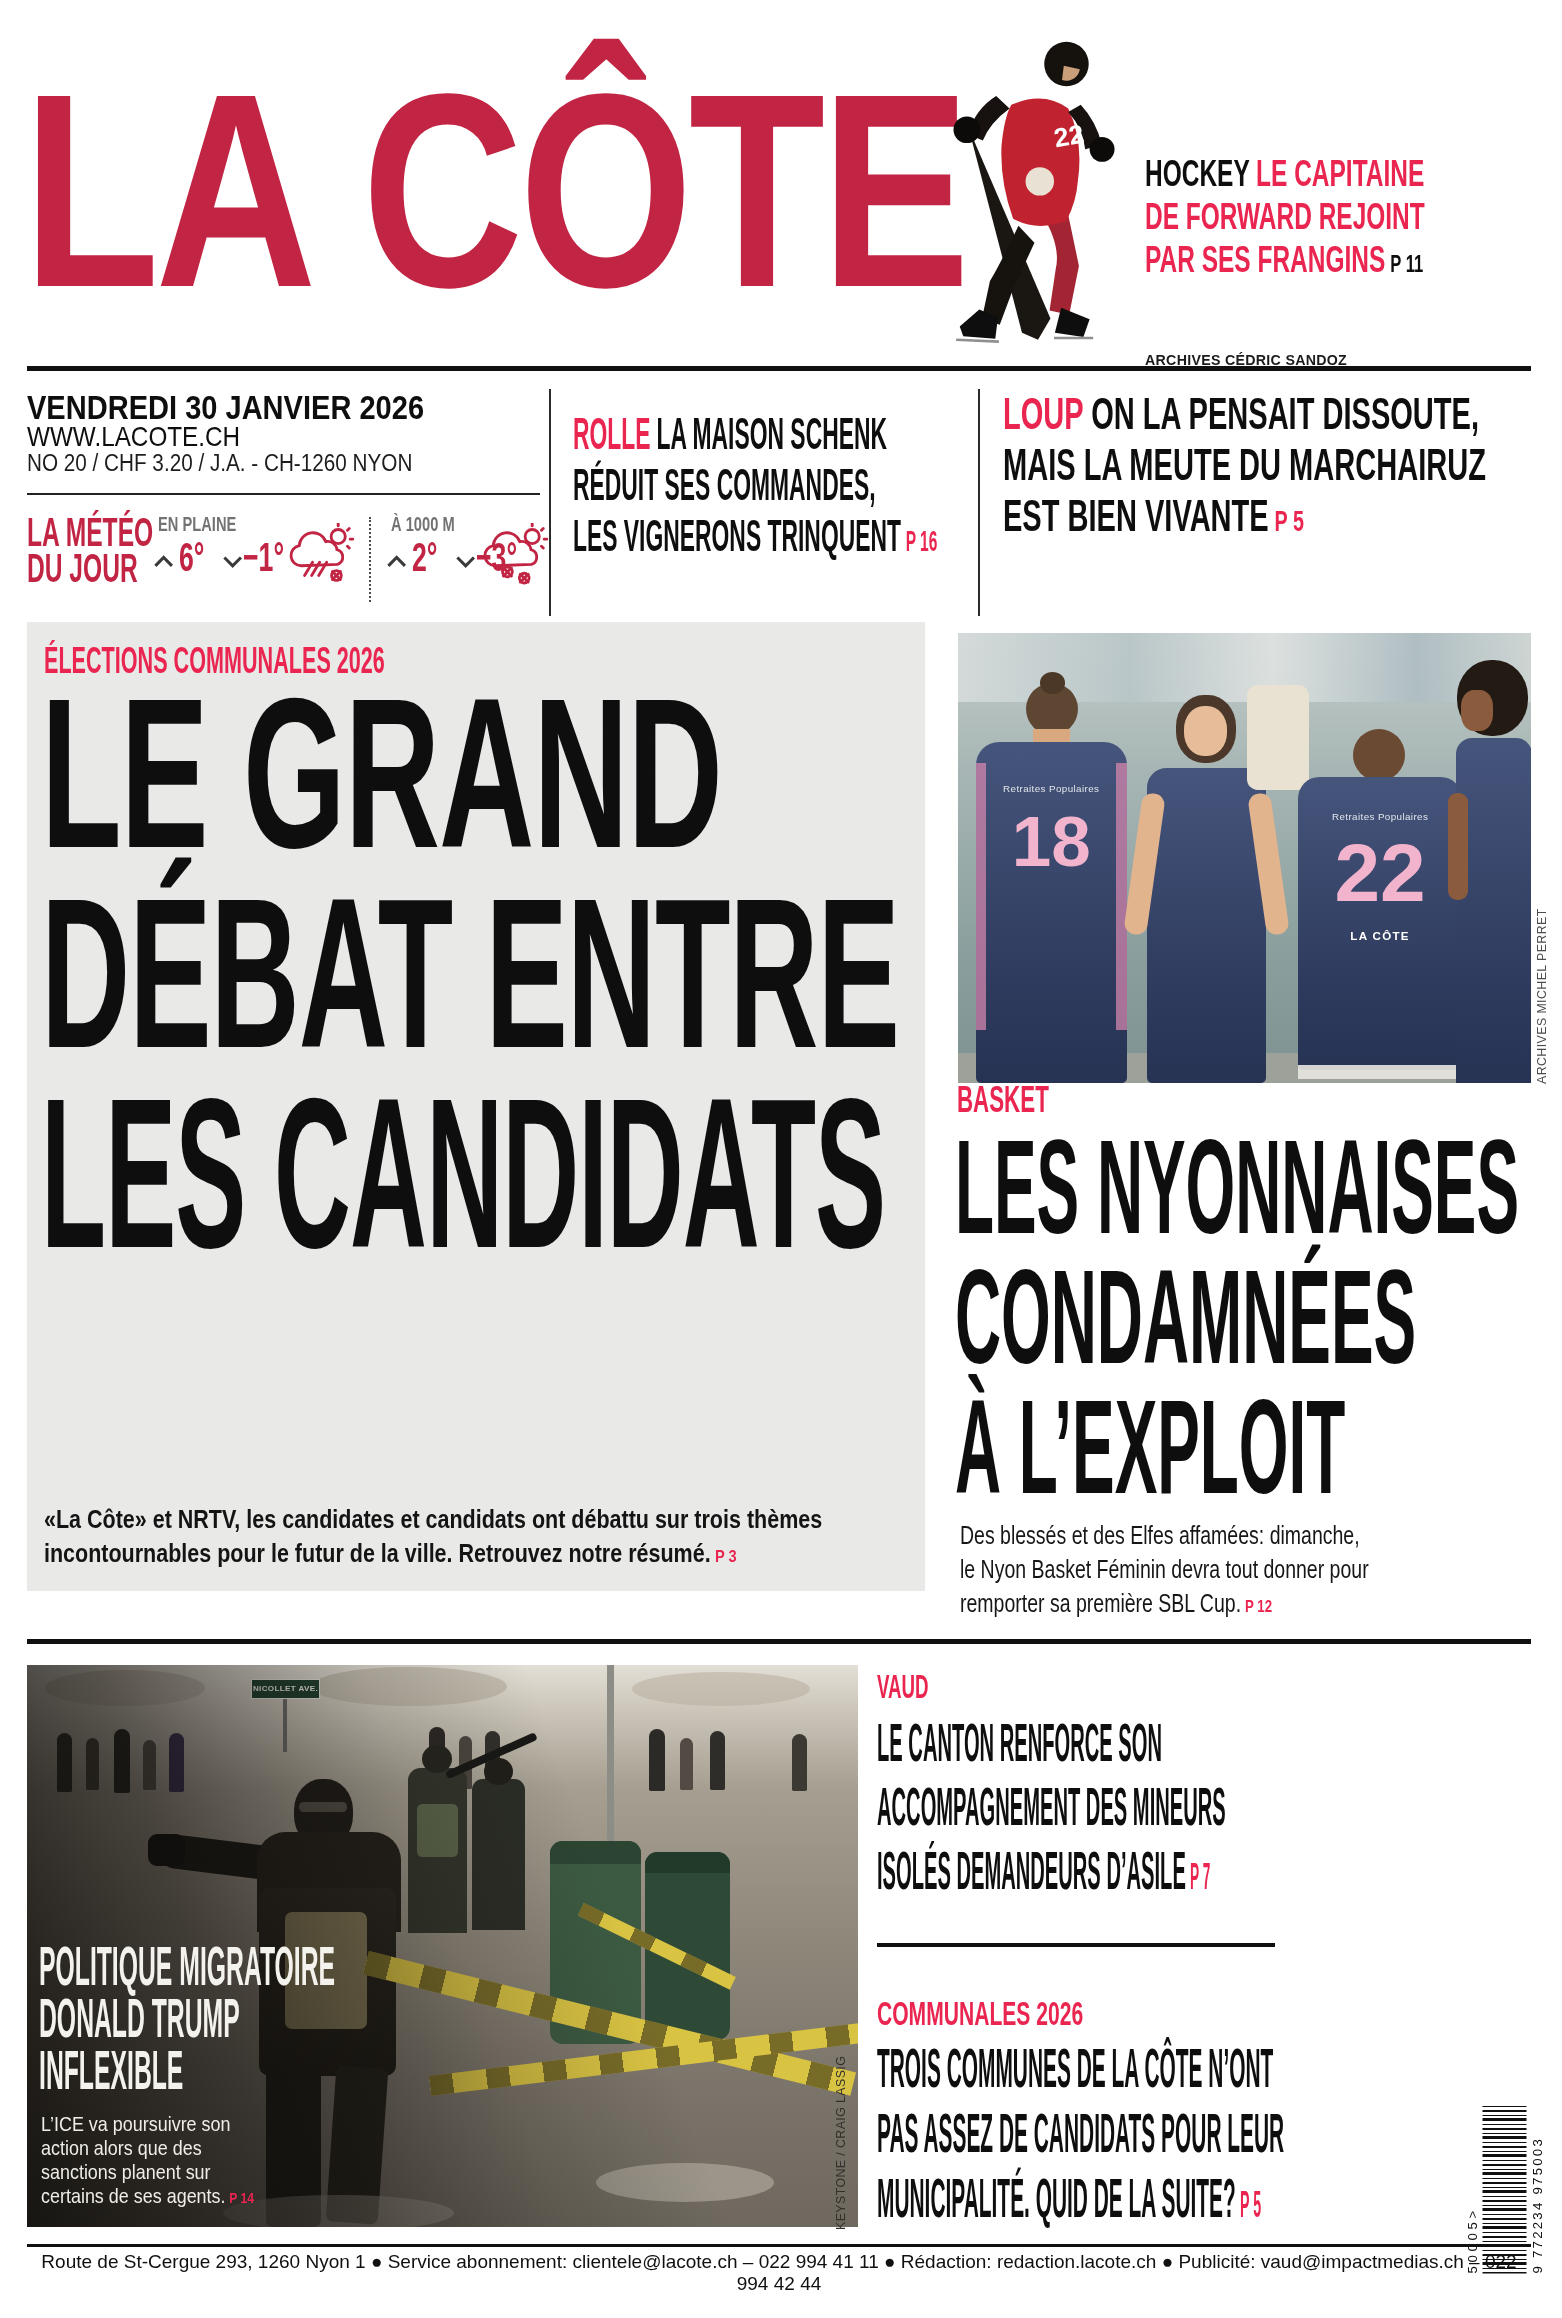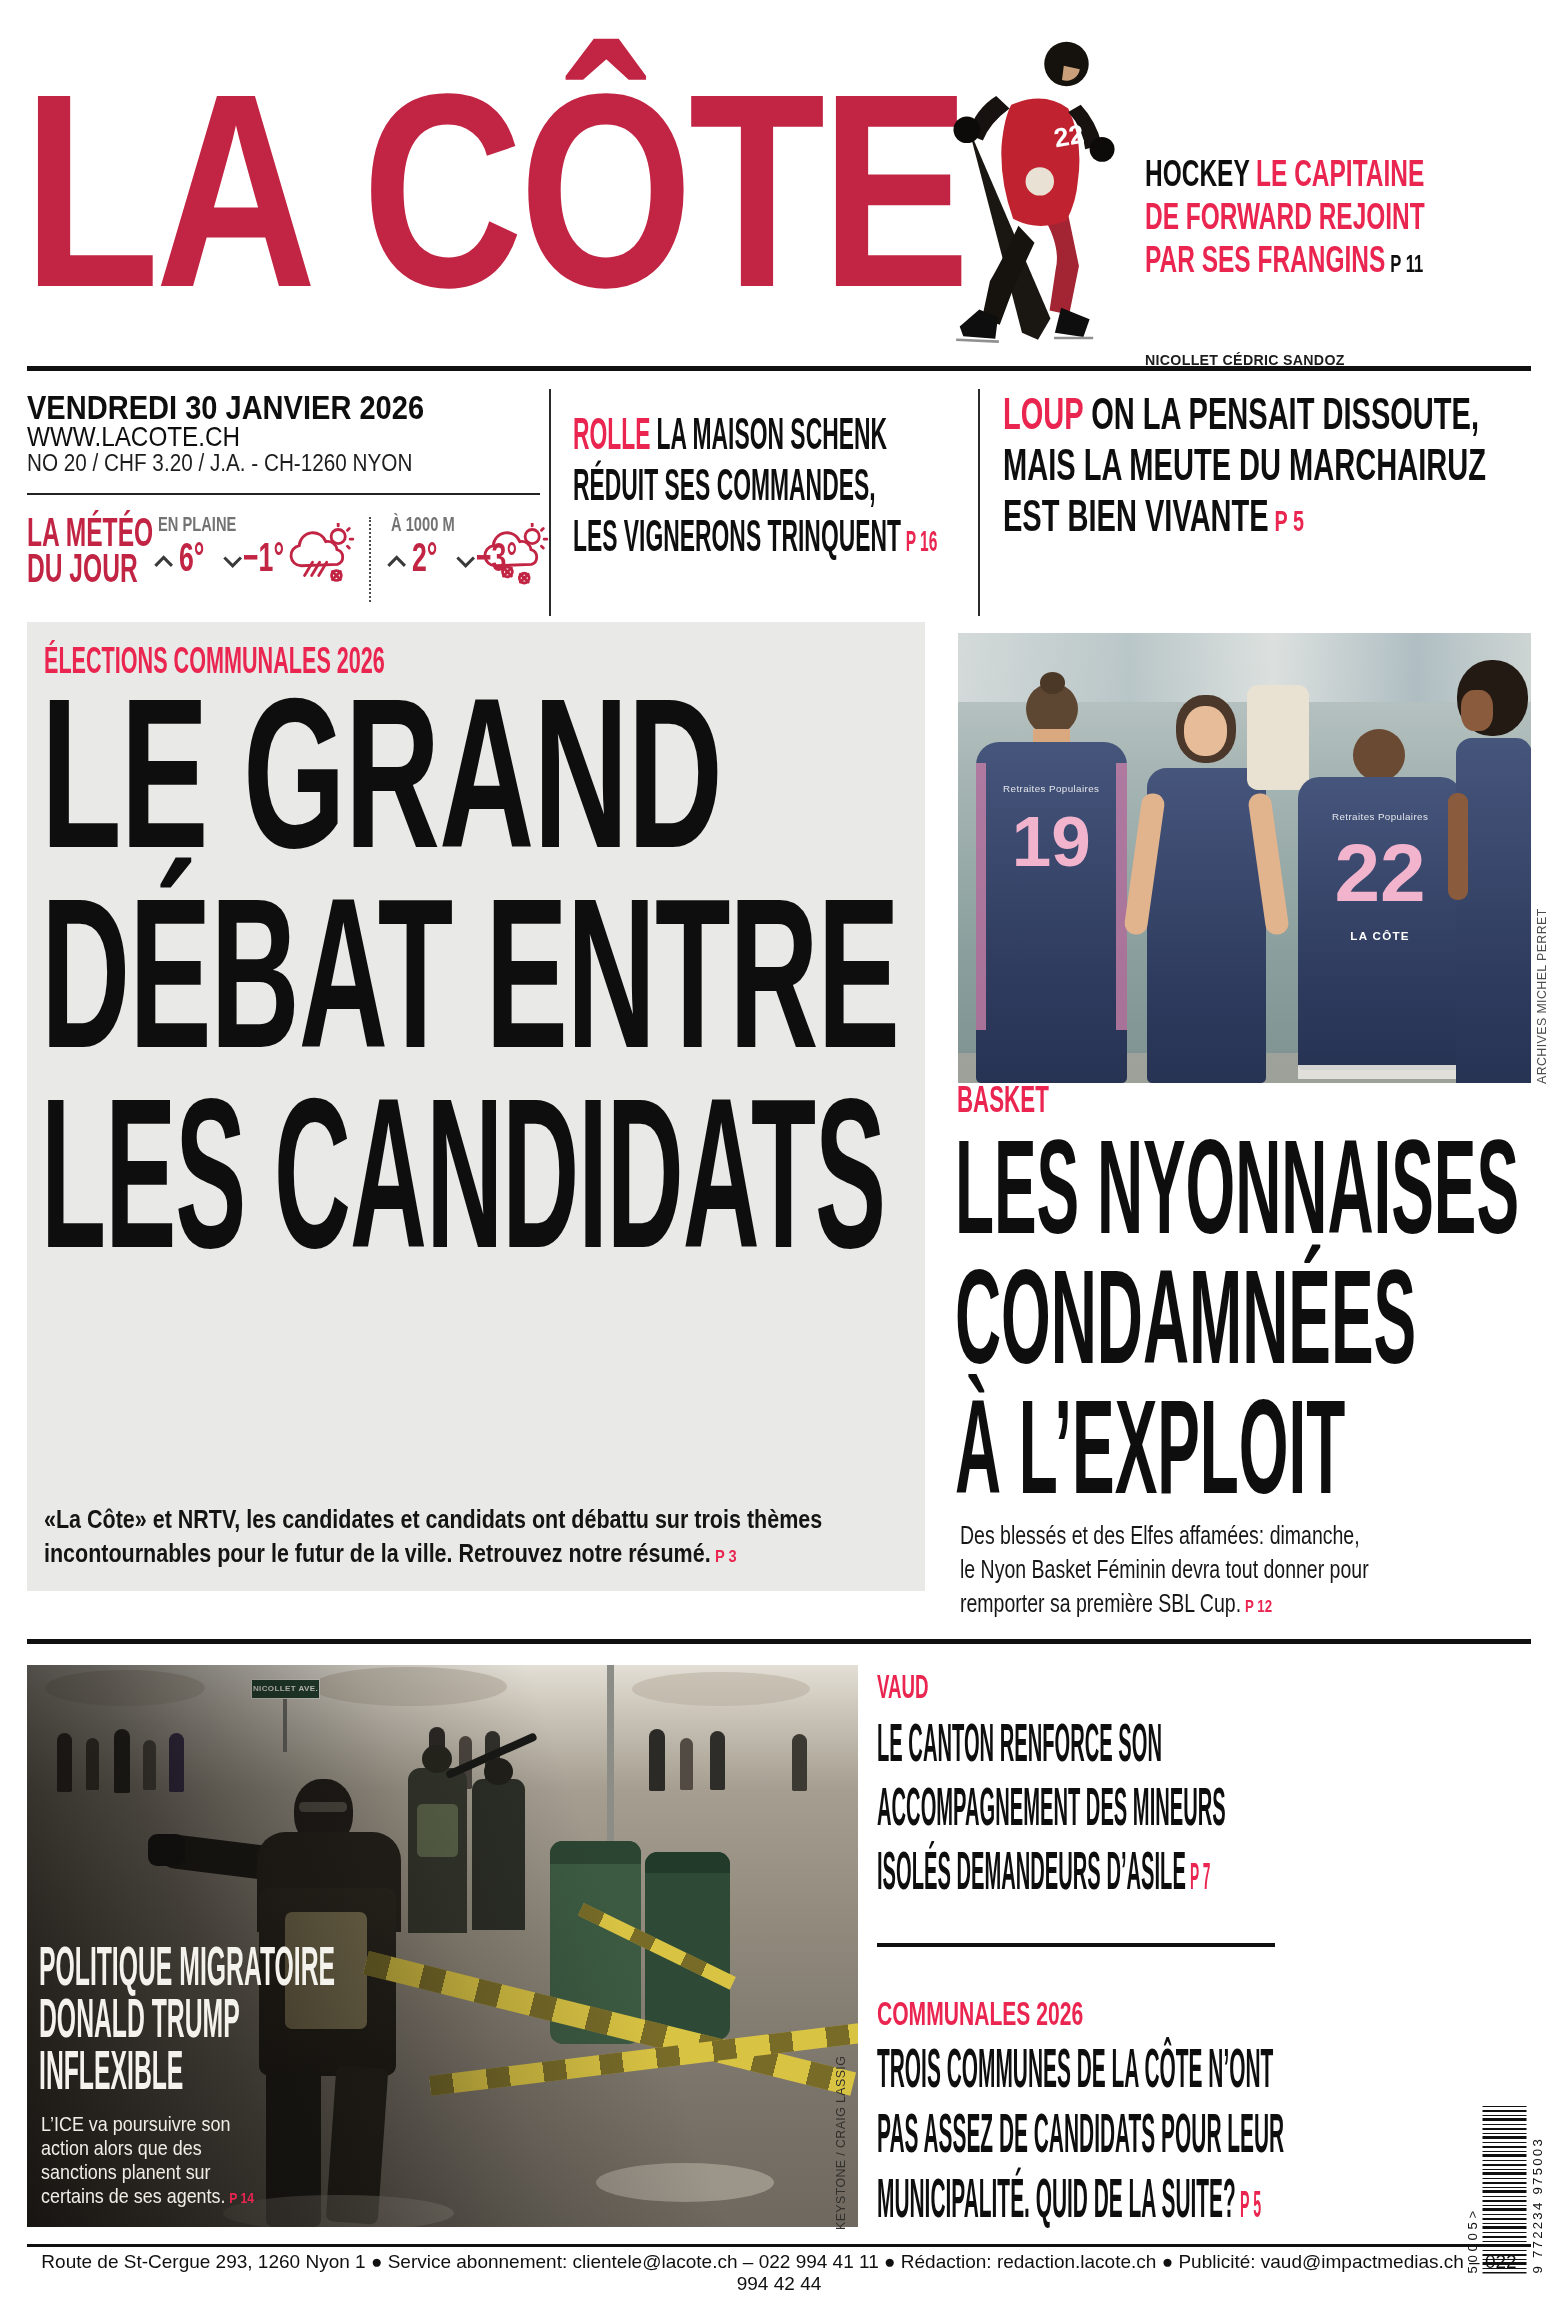--- a/index.html
+++ b/index.html
@@ -106,21 +106,21 @@
     <path d="M165,52 a15,15 0 0 1 -20,12 l2,-16 z" fill="#c99f79"></path>
     <circle cx="120" cy="178" r="16" fill="#e9e2d4"></circle>
     <text x="138" y="140" font-size="30" font-weight="bold" fill="#ffffff" transform="rotate(-10 138 140)">22</text>
   </svg>
 
   <div class="abs hk-teaser">
     <div><span class="cnd" style="transform:scaleX(.68)"><span class="kick black">HOCKEY</span><span class="red">LE CAPITAINE</span></span></div>
     <div><span class="cnd red" style="transform:scaleX(.68)">DE FORWARD REJOINT</span></div>
     <div><span class="cnd" style="transform:scaleX(.68)"><span class="red">PAR SES FRANGINS</span><span class="pr black">P 11</span></span></div>
   </div>
-  <div class="abs credit-sm" style="left:1145px;top:352px">NICOLLET CÉDRIC SANDOZ</div>
+  <div class="abs credit-sm" style="left:1145px;top:352px">ARCHIVES CÉDRIC SANDOZ</div>
 
   <div class="abs rule" style="left:27px;top:366px;width:1504px;height:5.3px"></div>
 
   <div class="abs date1"><span class="cnd" style="transform:scaleX(.88)">VENDREDI 30 JANVIER 2026</span></div>
   <div class="abs date2"><span class="cnd" style="transform:scaleX(.88)">WWW.LACOTE.CH</span></div>
   <div class="abs date3"><span class="cnd" style="transform:scaleX(.9)">NO 20 / CHF 3.20 / J.A. - CH-1260 NYON</span></div>
   <div class="abs" style="left:27px;top:493px;width:513px;height:1.8px;background:#222"></div>
   <div class="abs vrule" style="left:549px;top:389px;width:1.8px;height:227px"></div>
   <div class="abs vrule" style="left:978px;top:389px;width:1.8px;height:227px"></div>
 
@@ -197,21 +197,21 @@
   <div class="abs bphoto">
     <div class="abs banner"></div>
     <div class="abs" style="left:0;bottom:0;width:573px;height:30px;background:#aaa79c;opacity:.7"></div>
 
     <div class="abs" style="left:13.3px;top:50px;width:160px;height:400px">
       <div class="abs" style="left:55px;top:0;width:52px;height:52px;background:#5d4632;border-radius:50%"></div>
       <div class="abs" style="left:69px;top:-10.7px;width:25px;height:21.3px;background:#4c3826;border-radius:50%"></div>
       <div class="abs" style="left:62px;top:46px;width:37px;height:16px;background:#d9a87f"></div>
       <div class="abs jersey" style="left:4.4px;top:59px;width:151px;height:341px;border-radius:23px 23px 5.3px 5.3px">
         <div class="jspon" style="margin-top:41px">Retraites Populaires</div>
-        <div class="jnum" style="font-size:71px;margin-top:7.1px">19</div>
+        <div class="jnum" style="font-size:71px;margin-top:7.1px">18</div>
       </div>
       <div class="abs" style="left:4.4px;top:80px;width:10.7px;height:267px;background:#d387ad;opacity:.75"></div>
       <div class="abs" style="left:145px;top:80px;width:10.7px;height:267px;background:#d387ad;opacity:.75"></div>
     </div>
 
     <div class="abs" style="left:182px;top:62px;width:133px;height:388px">
       <div class="abs" style="left:36px;top:0;width:60px;height:68px;background:#4c382a;border-radius:46%"></div>
       <div class="abs" style="left:44px;top:10.7px;width:43px;height:50px;background:#e6bd98;border-radius:46%"></div>
       <div class="abs jersey" style="left:7.1px;top:73px;width:119px;height:315px;border-radius:19.6px 19.6px 5.3px 5.3px"></div>
       <div class="abs" style="left:-7.1px;top:98px;width:23px;height:142px;background:#e2b48e;border-radius:10.7px;transform:rotate(8deg)"></div>

